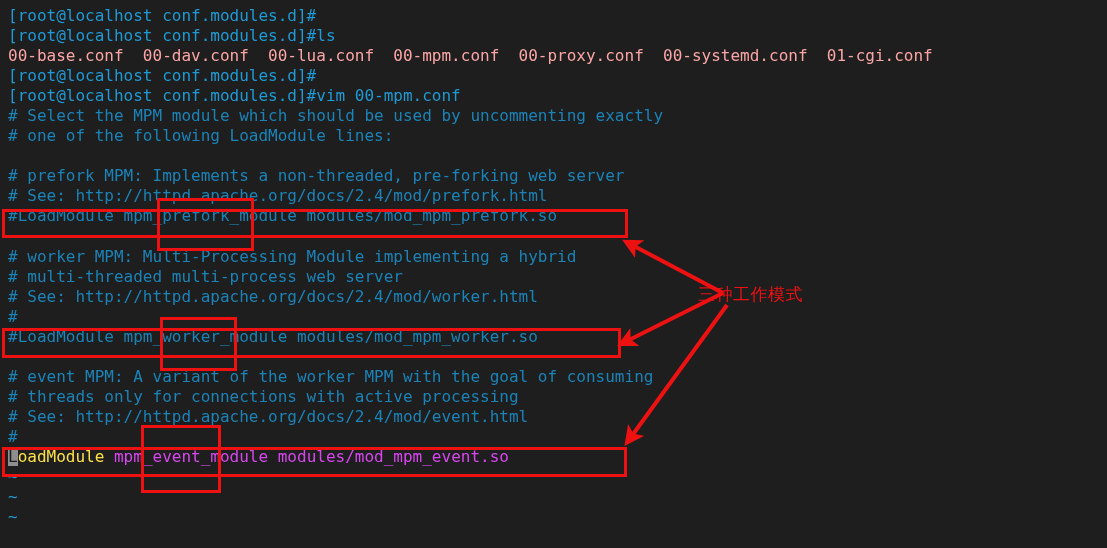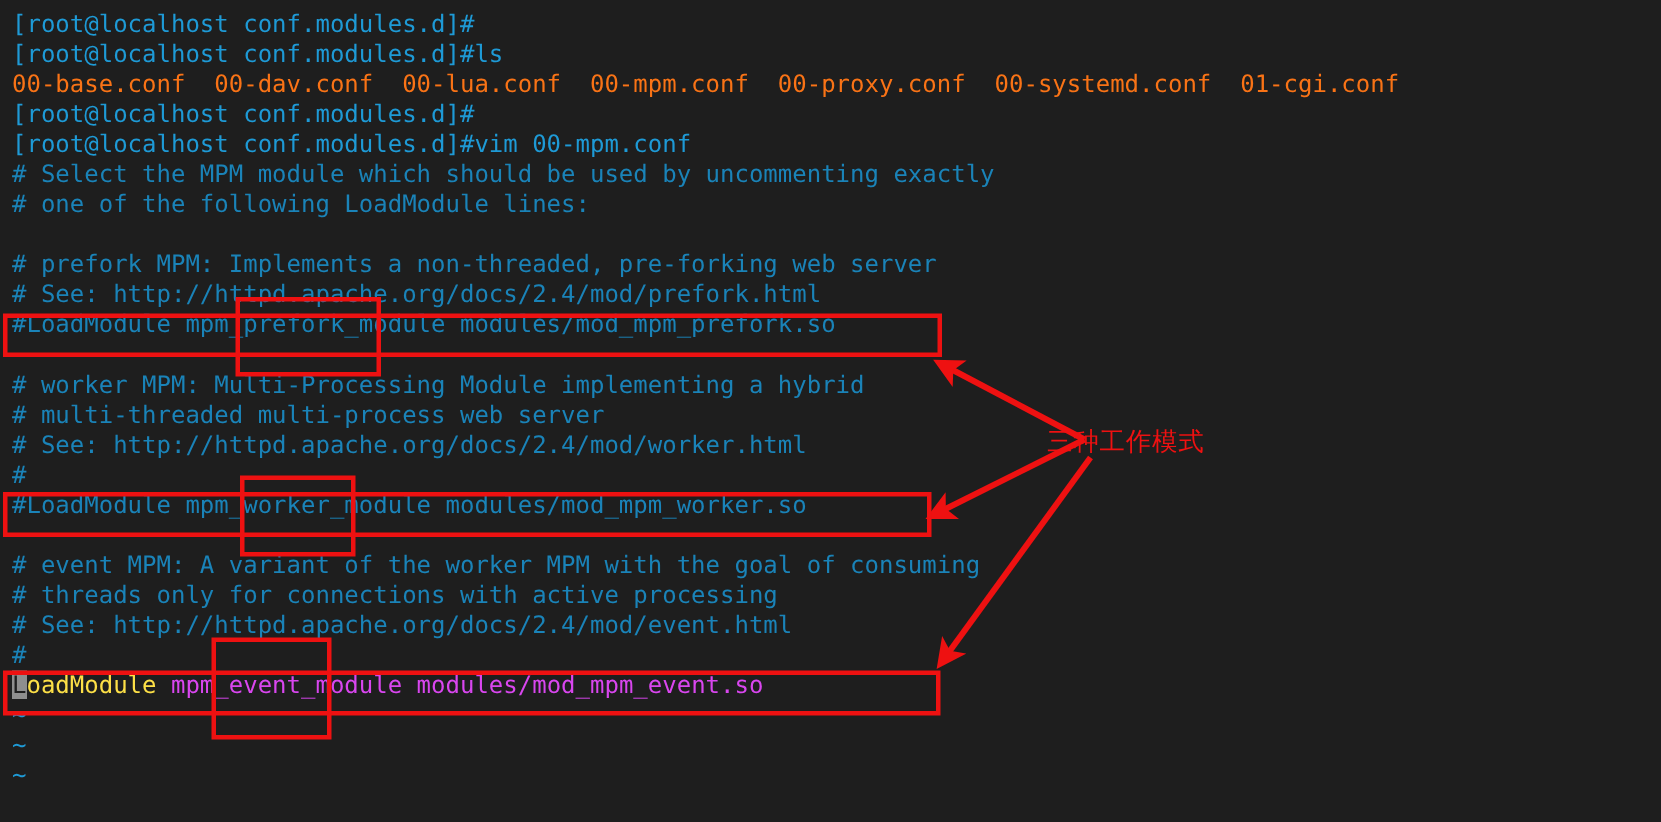--- a/index.html
+++ b/index.html
@@ -22,21 +22,21 @@
     width: 955px;
     padding: 6px 0 0 8px;
     box-sizing: border-box;
     font-size: 16px;
     line-height: 20.05px;
     white-space: pre;
     letter-spacing: 0px;
   }
   .line { height: 20.05px; white-space: pre; }
   .c-prompt { color: #1e9ad6; }
-  .c-out    { color: #f97316; text-align: center; }
+  .c-out    { color: #fca5a5; text-align: center; }
   .c-cmt    { color: #1a83b8; margin-top: 44px; }
   .c-kw     { color: #fde047; }
   .c-plain  { color: #d946ef; }
   .c-tilde  { color: #1e9ad6; }
   .cursor {
     background: #8e8e8e;
     color: #1e1e1e;
   }
   
   #annotations {

